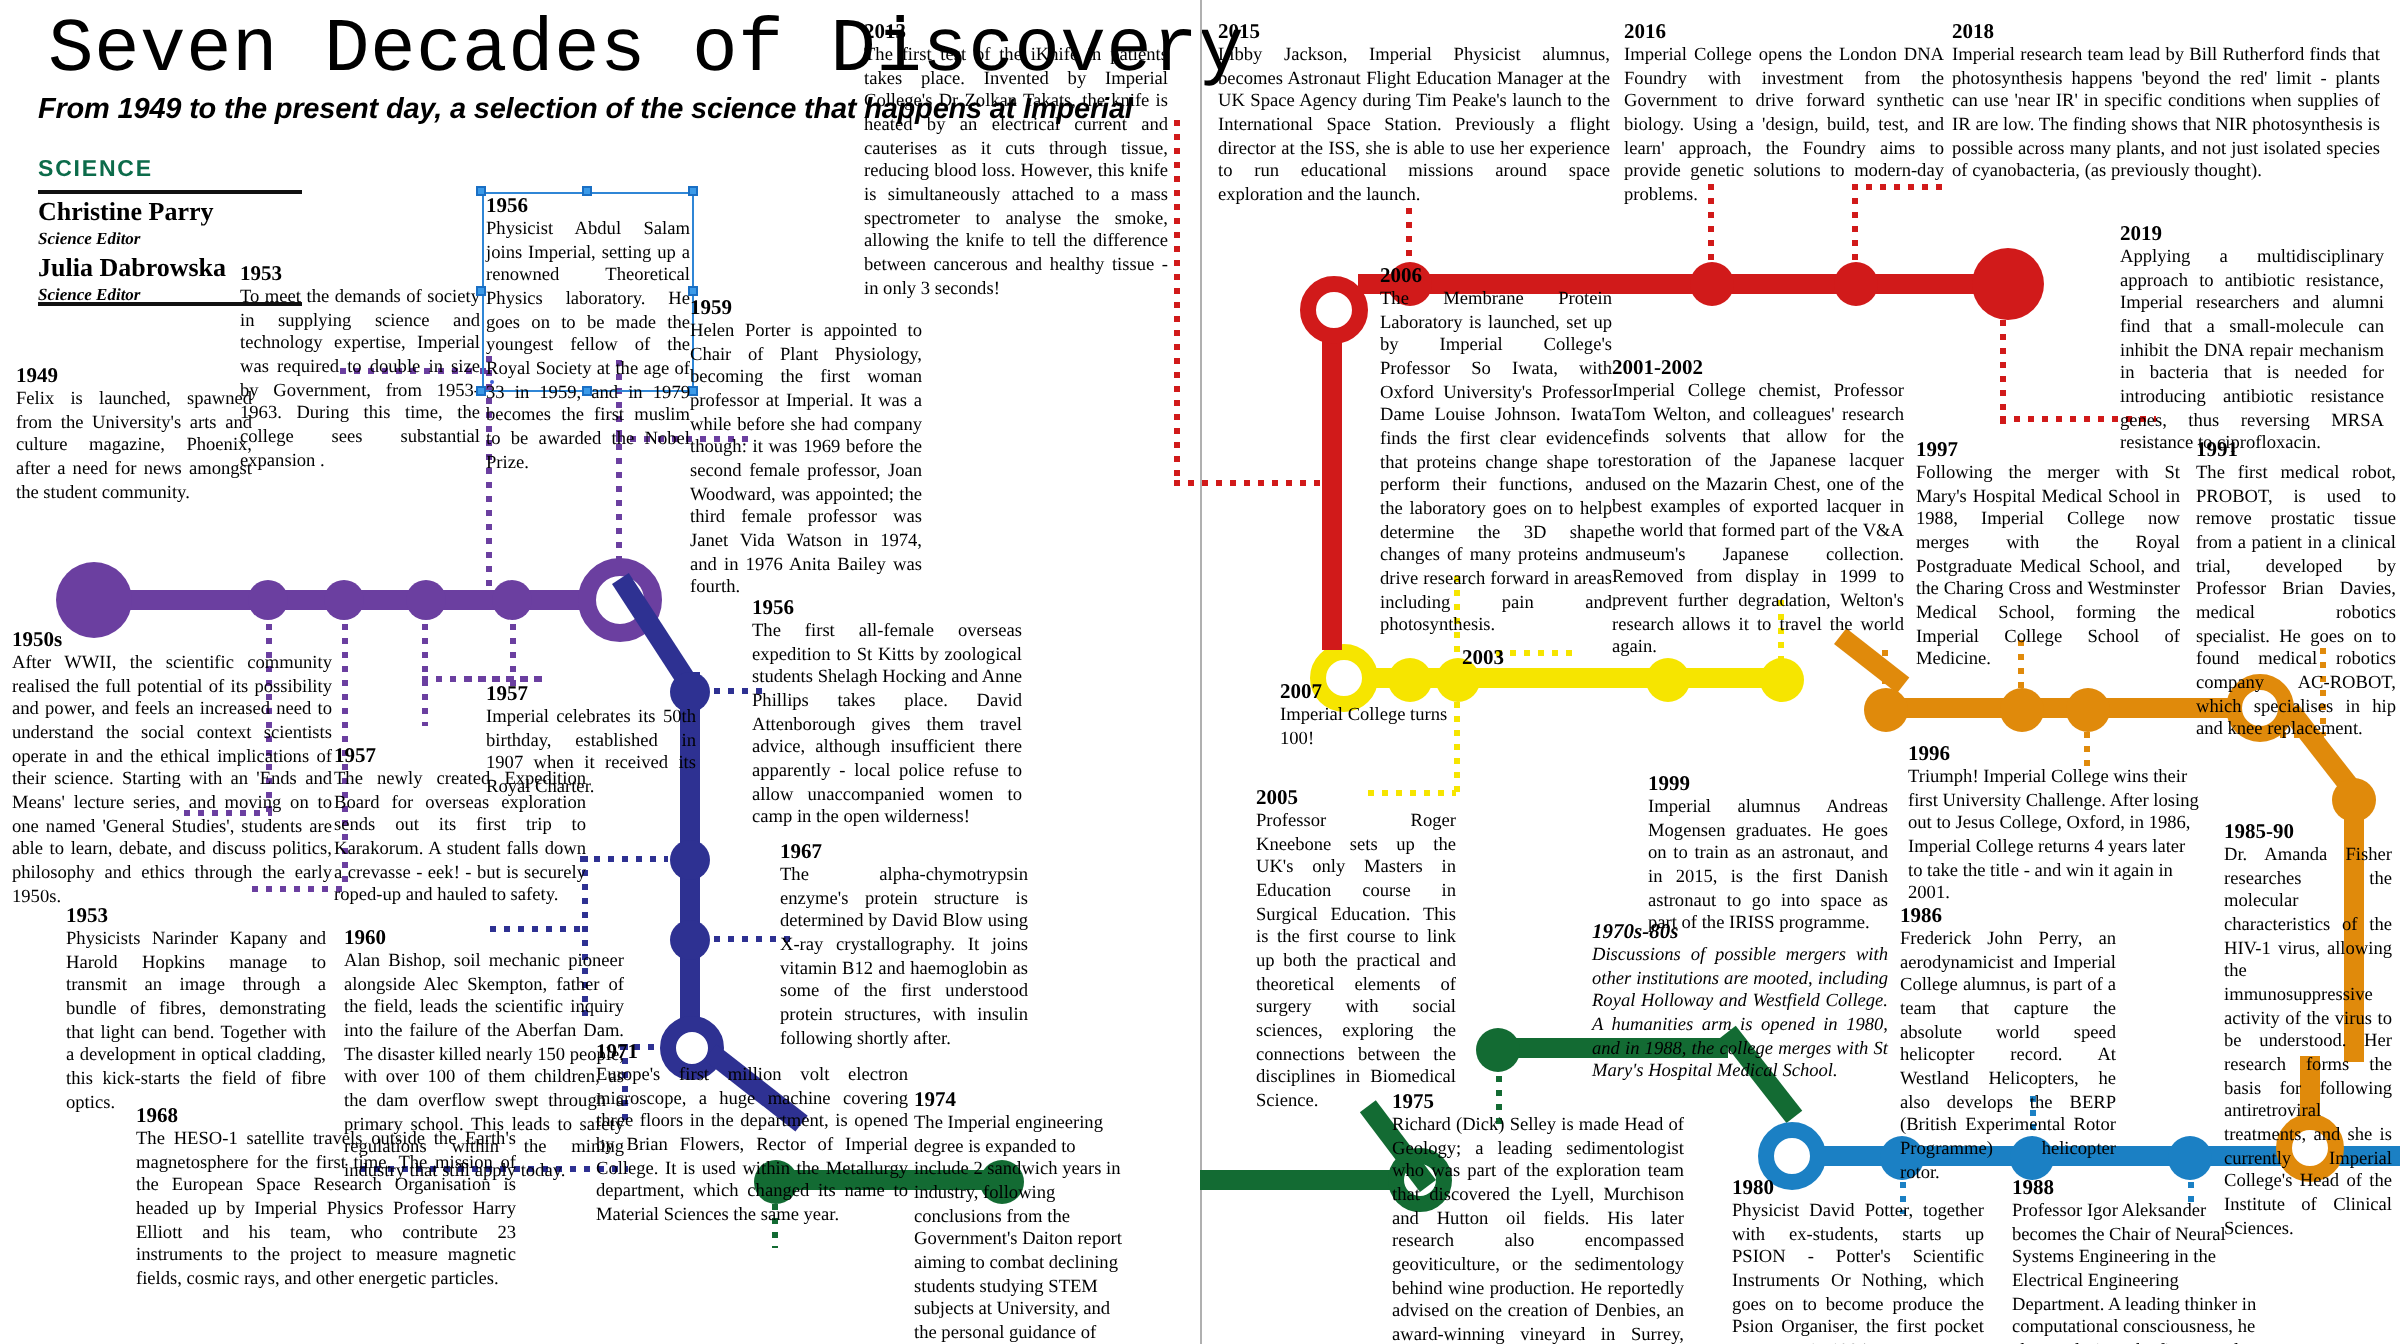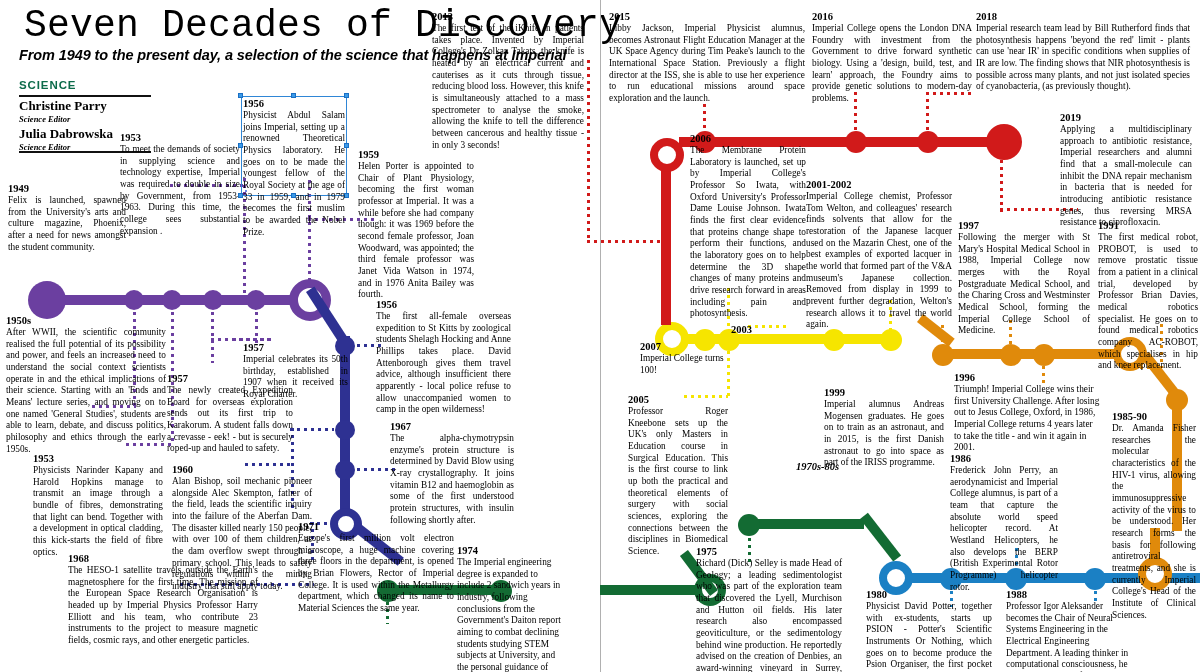--- a/index.html
+++ b/index.html
@@ -238,21 +238,21 @@
   <div class="entry" style="left:243px; top:341px; width:105px;">
     <div class="yr">1957</div>
     <div class="bd">Imperial celebrates its 50th birthday, established in 1907 when it received its Royal Charter.</div>
   </div>
 
   <div class="entry" style="left:167px; top:372px; width:126px;">
     <div class="yr">1957</div>
     <div class="bd">The newly created Expedition Board for overseas exploration sends out its first trip to Karakorum. A student falls down a crevasse - eek! - but is securely roped-up and hauled to safety.</div>
   </div>
 
-  <div class="entry" style="left:358px; top:148px; width:116px;">
+  <div class="entry" style="left:345px; top:148px; width:116px;">
     <div class="yr">1959</div>
     <div class="bd">Helen Porter is appointed to Chair of Plant Physiology, becoming the first woman professor at Imperial. It was a while before she had company though: it was 1969 before the second female professor, Joan Woodward, was appointed; the third female professor was Janet Vida Watson in 1974, and in 1976 Anita Bailey was fourth.</div>
   </div>
 
   <div class="entry" style="left:376px; top:298px; width:135px;">
     <div class="yr">1956</div>
     <div class="bd">The first all-female overseas expedition to St Kitts by zoological students Shelagh Hocking and Anne Phillips takes place. David Attenborough gives them travel advice, although insufficient there apparently - local police refuse to allow unaccompanied women to camp in the open wilderness!</div>
   </div>
 
   <div class="entry" style="left:172px; top:463px; width:140px;">
@@ -340,20 +340,21 @@
     <div class="bd">Professor Roger Kneebone sets up the UK's only Masters in Education course in Surgical Education. This is the first course to link up both the practical and theoretical elements of surgery with social sciences, exploring the connections between the disciplines in Biomedical Science.</div>
   </div>
 
   <div class="entry" style="left:824px; top:386px; width:120px;">
     <div class="yr">1999</div>
     <div class="bd">Imperial alumnus Andreas Mogensen graduates. He goes on to train as an astronaut, and in 2015, is the first Danish astronaut to go into space as part of the IRISS programme.</div>
   </div>
 
   <div class="entry" style="left:796px; top:460px; width:148px;font-style:italic;">
     <div class="yr">1970s-80s</div>
+    <div class="bd">Discussions of possible mergers with other institutions are mooted, including Royal Holloway and Westfield College. A humanities arm is opened in 1980, and in 1988, the college merges with St Mary's Hospital Medical School.</div>
   </div>
 
   <div class="entry" style="left:954px; top:371px; width:148px;">
     <div class="yr">1996</div>
     <div class="bd nj">Triumph! Imperial College wins their first University Challenge. After losing out to Jesus College, Oxford, in 1986, Imperial College returns 4 years later to take the title - and win it again in 2001.</div>
   </div>
 
   <div class="entry" style="left:950px; top:452px; width:108px;">
     <div class="yr">1986</div>
     <div class="bd">Frederick John Perry, an aerodynamicist and Imperial College alumnus, is part of a team that capture the absolute world speed helicopter record. At Westland Helicopters, he also develops the BERP (British Experimental Rotor Programme) helicopter rotor.</div>

